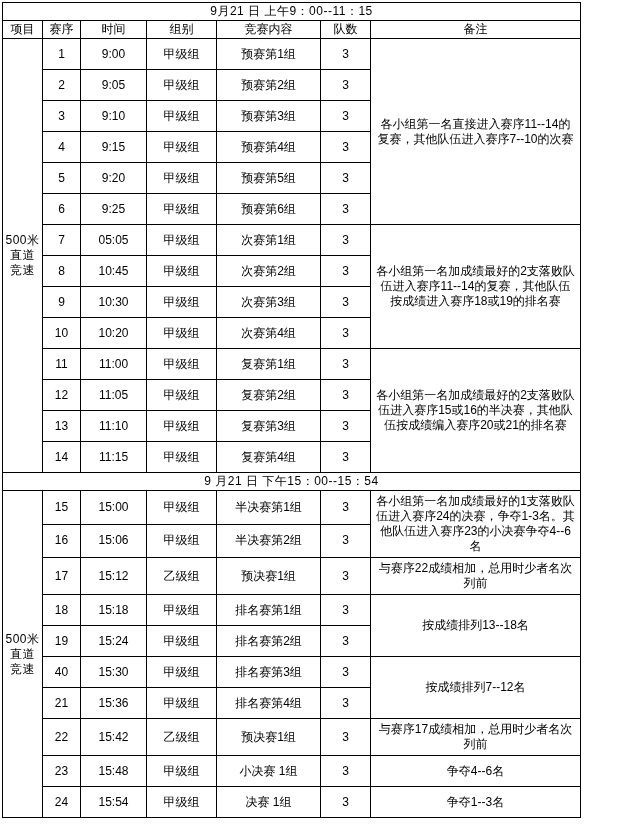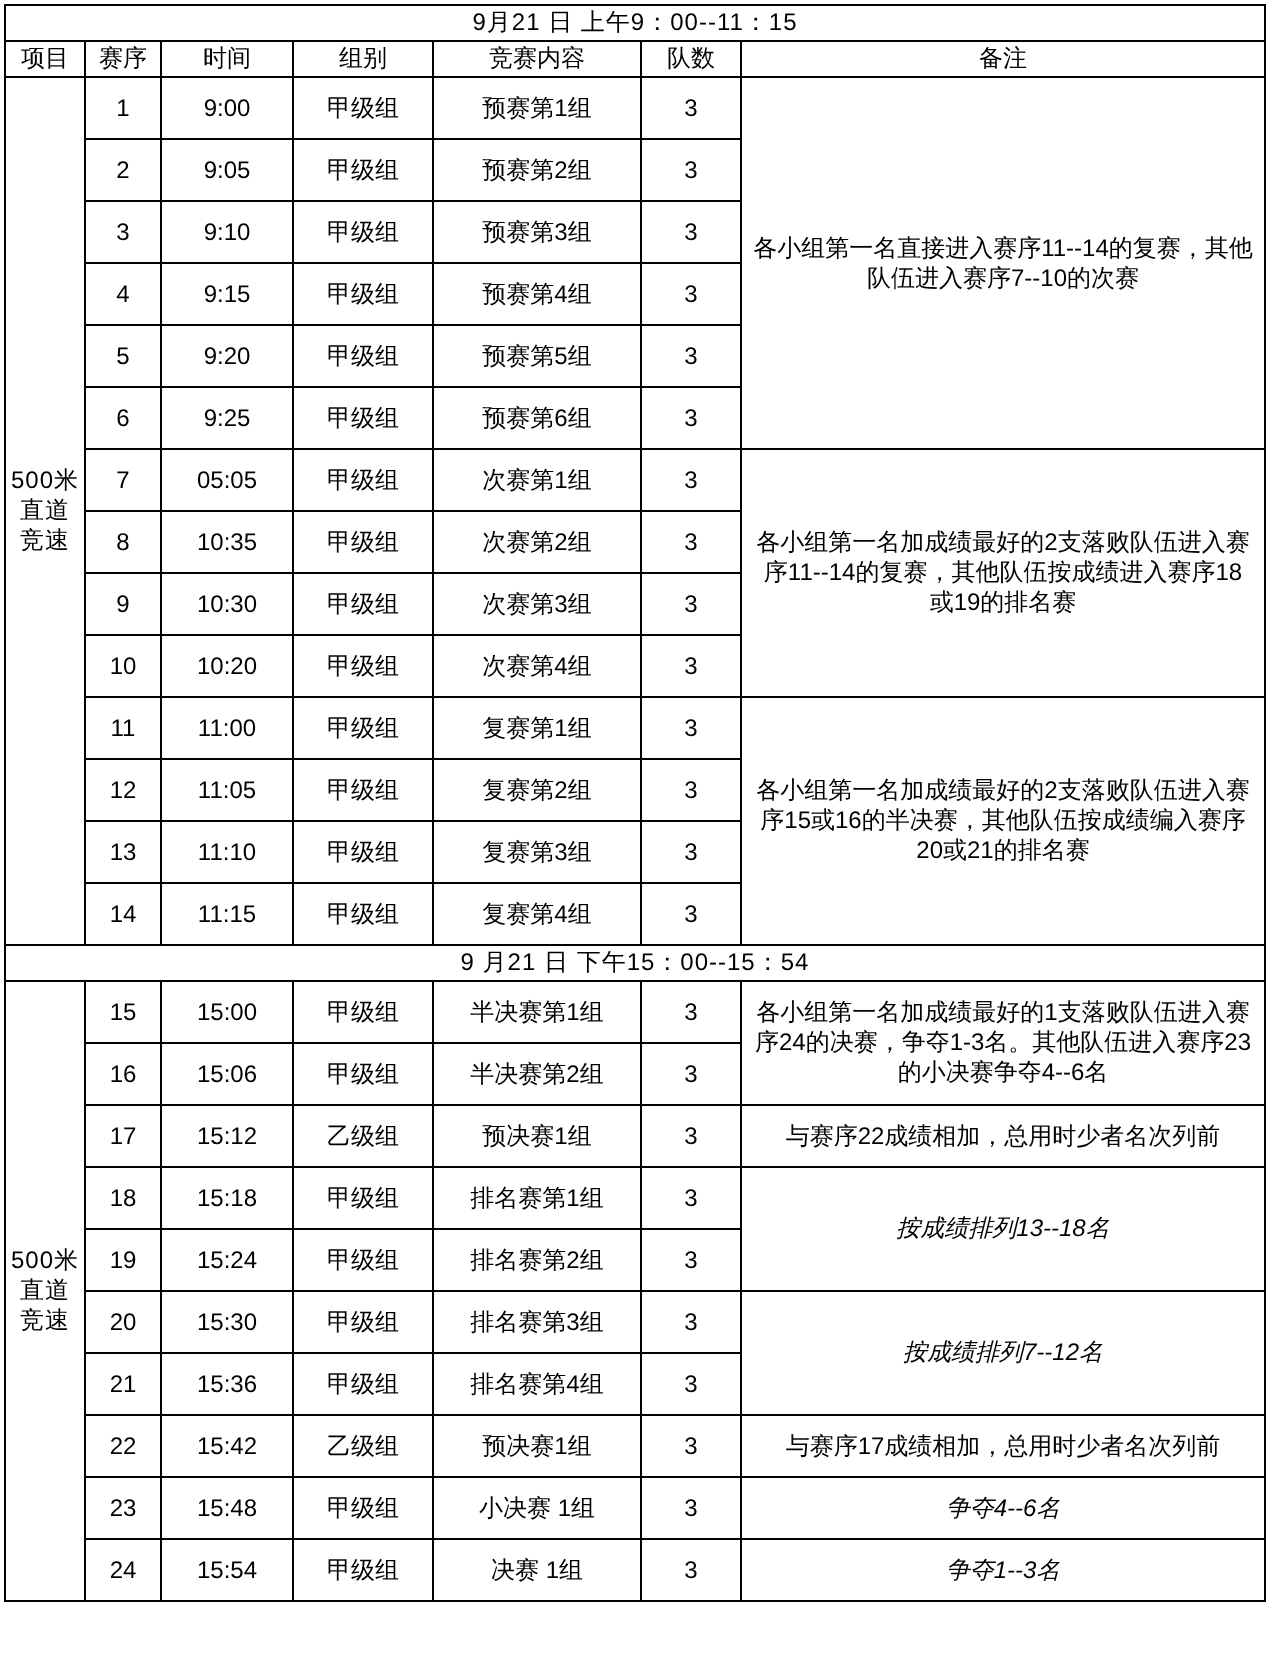--- a/index.html
+++ b/index.html
@@ -15,21 +15,21 @@
     font-size: 12px;
   }
   .page {
     width: 635px;
     height: 829px;
     box-sizing: border-box;
     position: relative;
   }
   table.sched {
     border-collapse: collapse;
-    width: 631px;
+    width: 579px;
     margin: 2px 2px 0 2px;
     table-layout: fixed;
   }
   table.sched td {
     border: 1px solid #000000;
     padding: 1px 2px;
     text-align: center;
     vertical-align: middle;
     font-size: 12px;
     line-height: 1.25;
@@ -54,21 +54,20 @@
     text-align: right;
     padding: 3px 5px !important;
     line-height: 1.45;
     font-size: 12px;
   }
   .remark-center {
     text-align: center !important;
     padding: 3px 5px !important;
     line-height: 1.45;
     font-size: 12.5px;
-    font-style: italic;
   }
   .w-item { width: 40px; }
   .w-order { width: 38px; }
   .w-time { width: 66px; }
   .w-group { width: 70px; }
   .w-content { width: 104px; }
   .w-teams { width: 50px; }
   .row-h { height: 31px; }
 </style>
 </head>
@@ -150,21 +149,21 @@
       <tr class="row-h">
         <td>7</td>
         <td>05:05</td>
         <td>甲级组</td>
         <td>次赛第1组</td>
         <td>3</td>
         <td rowspan="4" class="remark">各小组第一名加成绩最好的2支落败队伍进入赛序11--14的复赛，其他队伍按成绩进入赛序18或19的排名赛</td>
       </tr>
       <tr class="row-h">
         <td>8</td>
-        <td>10:35</td>
+        <td>10:45</td>
         <td>甲级组</td>
         <td>次赛第2组</td>
         <td>3</td>
       </tr>
       <tr class="row-h">
         <td>9</td>
         <td>10:30</td>
         <td>甲级组</td>
         <td>次赛第3组</td>
         <td>3</td>
@@ -244,21 +243,21 @@
         <td rowspan="2" class="remark-center">按成绩排列13--18名</td>
       </tr>
       <tr class="row-h">
         <td>19</td>
         <td>15:24</td>
         <td>甲级组</td>
         <td>排名赛第2组</td>
         <td>3</td>
       </tr>
       <tr class="row-h">
-        <td>20</td>
+        <td>40</td>
         <td>15:30</td>
         <td>甲级组</td>
         <td>排名赛第3组</td>
         <td>3</td>
         <td rowspan="2" class="remark-center">按成绩排列7--12名</td>
       </tr>
       <tr class="row-h">
         <td>21</td>
         <td>15:36</td>
         <td>甲级组</td>

